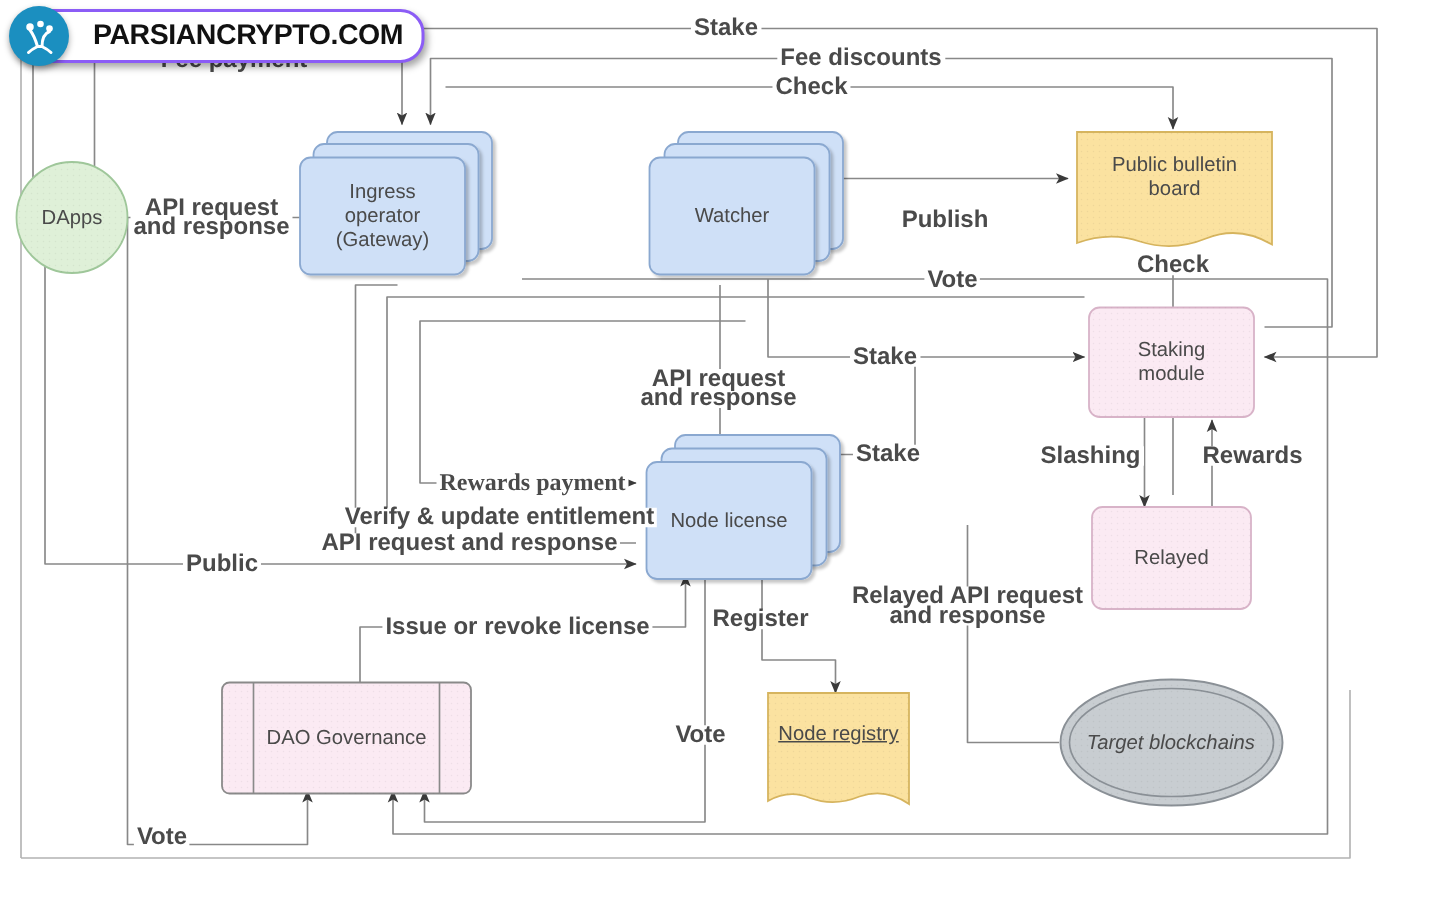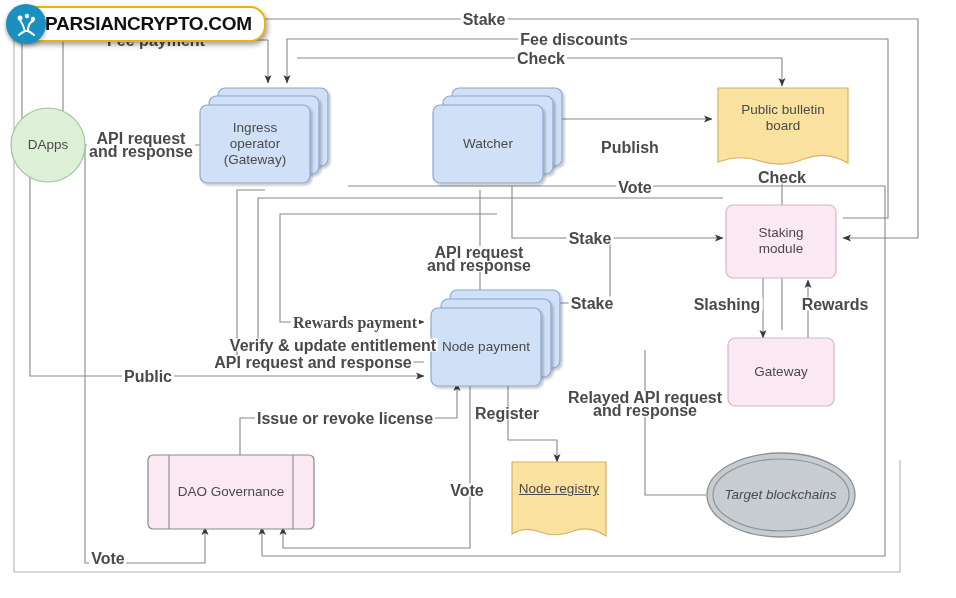--- a/index.html
+++ b/index.html
@@ -12,22 +12,22 @@
     pointer-events:none;white-space:pre-line;
   }
   .edge-label{
     position:absolute;color:#4a4a4a;font-size:16px;font-weight:bold;line-height:13px;
     background:#ffffff;padding:0 2px;white-space:pre-line;text-align:center;
     transform:translate(-50%,-50%);
   }
   
   #watermark{
     position:absolute;left:8px;top:6px;height:32px;display:flex;align-items:center;
-    background:#ffffff;border:2px solid #eab308;border-radius:16px;
-    padding:0 12px 0 35px;box-shadow:2px 3px 5px rgba(0,0,0,.35);
+    background:#ffffff;border:2px solid #8b5cf6;border-radius:16px;
+    padding:0 12px 0 52px;box-shadow:2px 3px 5px rgba(0,0,0,.35);
   }
   #watermark .wm-text{
     font-family:"Liberation Sans",sans-serif;font-weight:bold;font-size:19px;
     letter-spacing:-0.3px;color:#111;
   }
   #wm-logo{
     position:absolute;left:-4px;top:-4px;width:40px;height:40px;border-radius:50%;
     background:#1b8fc0;display:flex;align-items:center;justify-content:center;
     box-shadow:0 2px 4px rgba(0,0,0,.35);
   }
@@ -163,22 +163,22 @@
 
   <div class="node-label" style="left:11px;  top:133px; width:74px;  height:24px;">DApps</div>
   <div class="node-label" style="left:200px; top:107px; width:110px; height:74px;">Ingress
 operator
 (Gateway)</div>
   <div class="node-label" style="left:433px; top:107px; width:110px; height:74px;">Watcher</div>
   <div class="node-label" style="left:718px; top:90px;  width:130px; height:56px;">Public bulletin
 board</div>
   <div class="node-label" style="left:726px; top:207px; width:110px; height:68px;">Staking
 module</div>
-  <div class="node-label" style="left:728px; top:340px; width:106px; height:64px;">Gateway</div>
-  <div class="node-label" style="left:431px; top:310px; width:110px; height:74px;">Node payment</div>
+  <div class="node-label" style="left:728px; top:340px; width:106px; height:64px;">Relayed</div>
+  <div class="node-label" style="left:431px; top:310px; width:110px; height:74px;">Node license</div>
   <div class="node-label" style="left:169px; top:457px; width:124px; height:70px;">DAO Governance</div>
   <div class="node-label" style="left:512px; top:466px; width:94px;  height:46px;text-decoration:underline;">Node registry</div>
   <div class="node-label" style="left:707px; top:483px; width:147px; height:24px;font-style:italic;">Target blockchains</div>
 
   <div class="edge-label" style="left:484px; top:19px;">Stake</div>
   <div class="edge-label" style="left:574px; top:39px;">Fee discounts</div>
   <div class="edge-label" style="left:541px; top:58px;">Check</div>
   <div class="edge-label" style="left:156px; top:40px;">Fee payment</div>
   <div class="edge-label" style="left:141px; top:145px;">API request
 and response</div>

